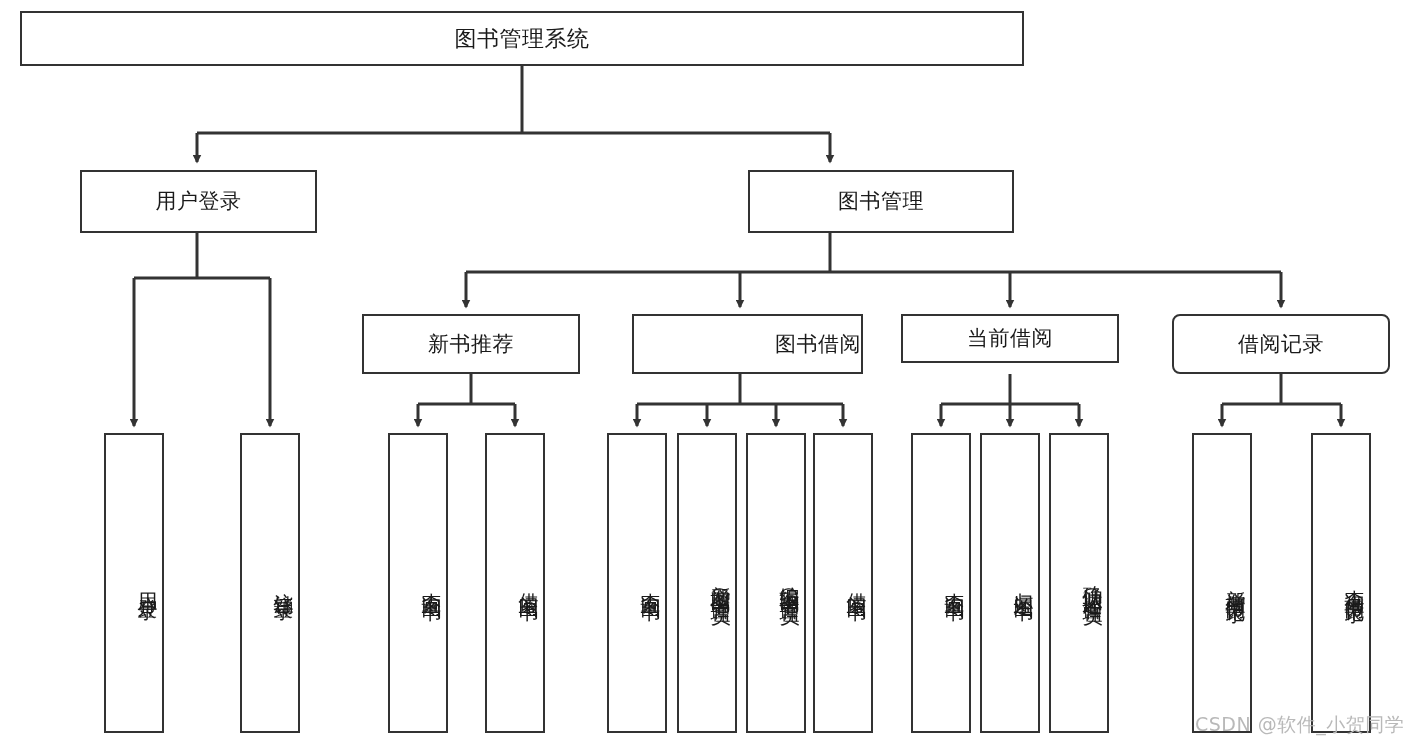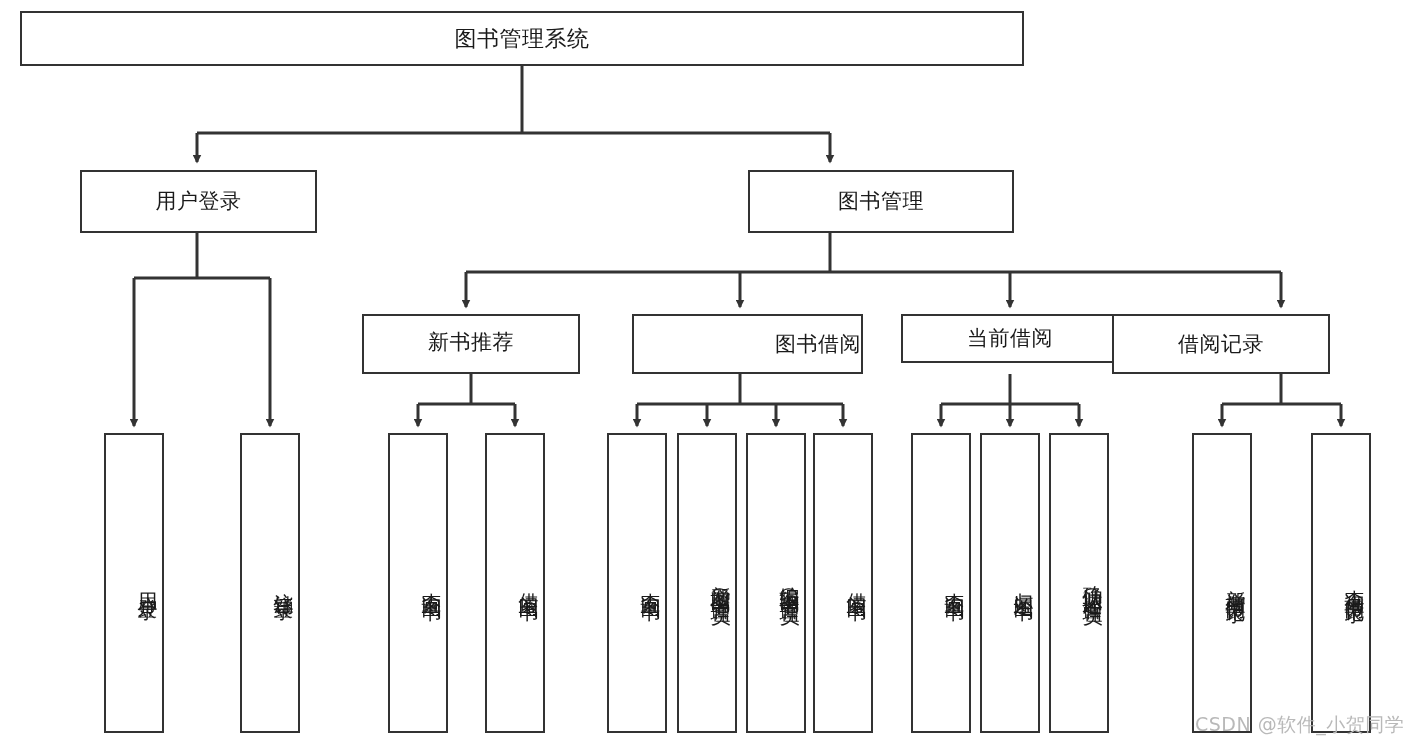--- a/index.html
+++ b/index.html
@@ -130,30 +130,30 @@
     <span class="lbl">图书管理系统</span>
   </div>
 
   <div class="node h" style="left:80px; top:170px; width:237px; height:63px;">
     <span class="lbl">用户登录</span>
   </div>
   <div class="node h" style="left:711px; top:170px; width:266px; height:63px;margin-left:37px;">
     <span class="lbl">图书管理</span>
   </div>
 
-  <div class="node h" style="left:362px; top:314px; width:218px; height:60px;font-family:Liberation Mono, monospace;">
+  <div class="node h" style="left:362px; top:314px; width:218px; height:60px;">
     <span class="lbl">新书推荐</span>
   </div>
   <div class="node h" style="left:632px; top:314px; width:231px; height:60px;justify-content:flex-end;">
     <span class="lbl">图书借阅</span>
   </div>
   <div class="node h" style="left:901px; top:314px; width:218px; height:49px;">
     <span class="lbl">当前借阅</span>
   </div>
-  <div class="node h" style="left:1112px; top:314px; width:218px; height:60px;">
+  <div class="node h" style="left:1172px; top:314px; width:218px; height:60px;border-radius:8px;">
     <span class="lbl">借阅记录</span>
   </div>
 
   <div class="node v" style="left:104px; top:433px; width:60px; height:300px;">
     <span class="lbl">用户登录</span>
   </div>
   <div class="node v" style="left:240px; top:433px; width:60px; height:300px;">
     <span class="lbl">注销登录</span>
   </div>
 

